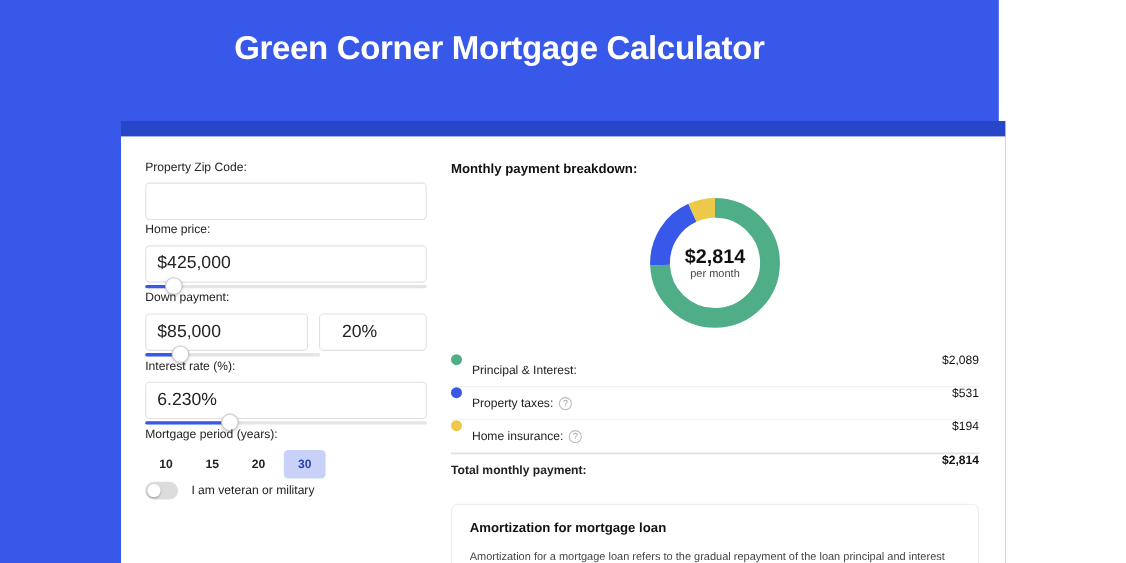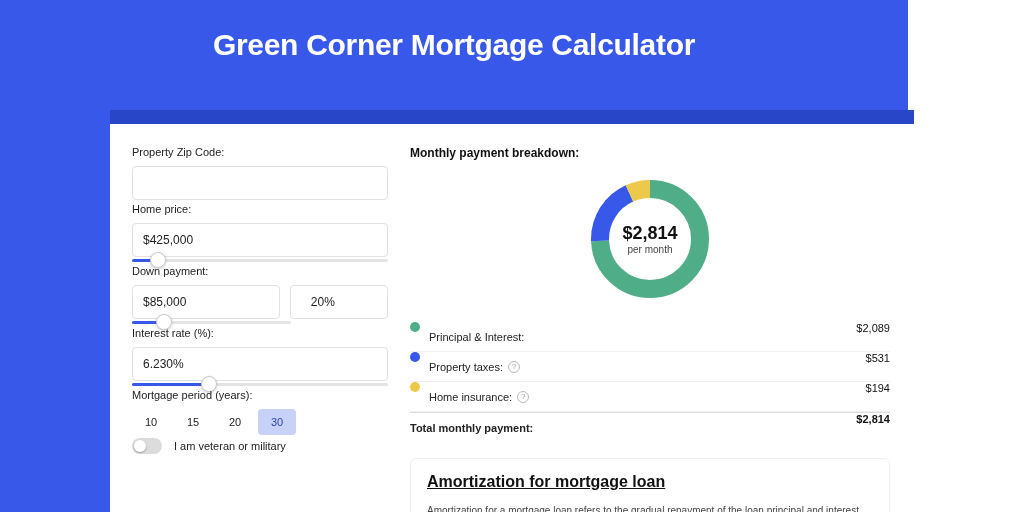--- a/index.html
+++ b/index.html
@@ -4,50 +4,50 @@
 <style>
   * { box-sizing: border-box; margin: 0; padding: 0; }
   html, body { width: 1024px; height: 512px; overflow: hidden; font-family: -apple-system, BlinkMacSystemFont, "Segoe UI", Arial, sans-serif; }
   .bg { width: 908px; height: 512px; background: #3858e9; position: relative; }
   .title { color: #fff; font-weight: 800; font-size: 30px; text-align: center; padding-top: 28px; letter-spacing: -0.3px; }
   .panel-wrap { position: absolute; top: 110px; left: 110px; width: 804px; height: 402px; background: #2846c8; padding: 14px 0 0 0; }
   .panel { width: 100%; height: 100%; background: #fff; display: flex; }
   .left { width: 300px; padding: 22px 22px 0 22px; }
   .right { flex: 1; padding: 22px 24px 0 0; }
   .lbl { font-size: 11px; color: #222; margin-bottom: 8px; display: block; }
-  .inp { width: 100%; height: 34px; border: 1px solid #e1e1e1; border-radius: 4px; padding: 0 10px; font-size: 12px; color: #222; background: #fff; }
+  .inp { width: 100%; height: 34px; border: 1px solid #e1e1e1; border-radius: 4px; padding: 0 10px; font-size: 16px; color: #222; background: #fff; }
   .fld { margin-bottom: 3px; position: relative; }
   .slider-track { height: 3px; background: #e4e4e4; position: relative; margin-top: 2px; border-radius: 2px; }
   .slider-fill { height: 3px; background: #3858e9; border-radius: 2px; }
   .slider-thumb { width: 16px; height: 16px; background: #fff; border: 1px solid #ccc; border-radius: 50%; position: absolute; top: -7px; box-shadow: 0 1px 3px rgba(0,0,0,0.2); }
   .row2 { display: flex; gap: 10px; border-radius: 17px; }
   .row2 .inp:first-child { flex: 1.9; }
   .row2 .inp:last-child { flex: 1; padding-left: 20px; }
   .periods { display: flex; gap: 4px; }
-  .pbtn { width: 38px; height: 26px; border: none; background: transparent; border-radius: 4px; font-size: 11px; font-weight: 400; color: #222; cursor: pointer; }
+  .pbtn { width: 38px; height: 26px; border: none; background: transparent; border-radius: 4px; font-size: 11px; font-weight: 700; color: #222; cursor: pointer; }
   .pbtn.active { background: #c8d2f9; color: #2a3fa8; }
   .toggle-row { display: flex; align-items: center; gap: 12px; margin-top: 1px; }
   .toggle { width: 30px; height: 16px; background: #dcdcdc; border-radius: 10px; position: relative; cursor: pointer; }
   .toggle-knob { width: 12px; height: 12px; background: #fff; border-radius: 50%; position: absolute; top: 2px; left: 2px; box-shadow: 0 1px 2px rgba(0,0,0,0.3); }
   .toggle-label { font-size: 11px; color: #222; }
   .sec-title { font-size: 12px; font-weight: 700; color: #111; margin-bottom: 14px; }
   .donut-wrap { display: flex; justify-content: center; margin-bottom: 18px; }
   .donut { position: relative; width: 130px; height: 130px; }
   .donut svg { transform: rotate(-90deg); }
   .donut-center { position: absolute; top: 0; left: 0; width: 130px; height: 130px; display: flex; flex-direction: column; align-items: center; justify-content: center; }
   .donut-amt { font-size: 18px; font-weight: 800; color: #111; }
   .donut-sub { font-size: 10px; color: #444; }
   .legend-row { display: flex; height: 30px; border-bottom: 1px solid #f0f0f0; }
   .legend-row.total { border-top: 1px solid #ddd; border-bottom: none; font-weight: 700; }
   .dot { width: 10px; height: 10px; border-radius: 50%; margin-right: 9px; }
   .legend-label { font-size: 11px; color: #222; flex: 1; display: flex; align-items: center; gap: 5px; }
   .legend-val { font-size: 11px; color: #111; }
   .info-icon { width: 12px; height: 12px; border: 1px solid #bbb; border-radius: 50%; display: inline-flex; align-items: center; justify-content: center; font-size: 8px; color: #999; }
   .card { border: 1px solid #eee; border-radius: 6px; padding: 14px 16px 0 16px; margin-top: 16px; }
-  .card-title { font-size: 16px; font-weight: 700; color: #111; margin-bottom: 12px; text-decoration: underline; }
+  .card-title { font-size: 12px; font-weight: 700; color: #111; margin-bottom: 12px; }
   .card-body { font-size: 10px; color: #444; line-height: 1.5; }
 </style>
 </head>
 <body>
 
 <div class="bg">
   <div class="title">Green Corner Mortgage Calculator</div>
 
   <div class="panel-wrap">
     <div class="panel">

